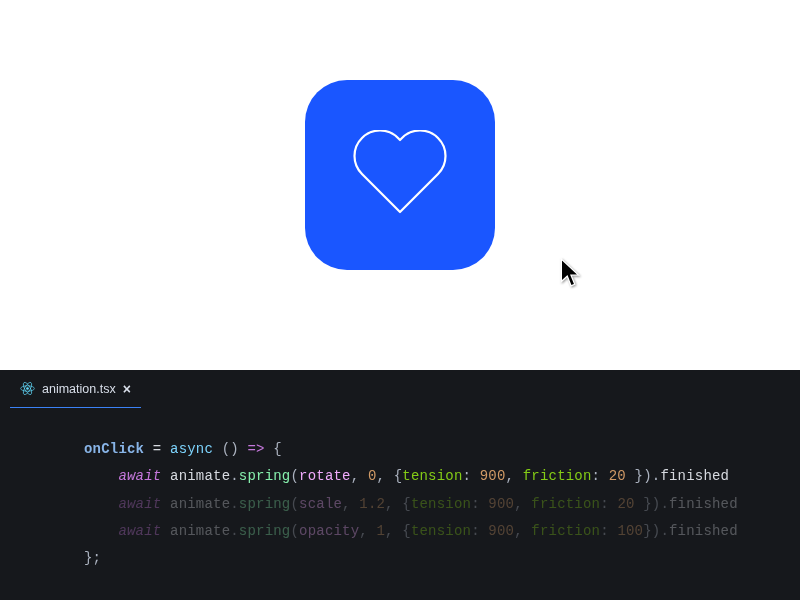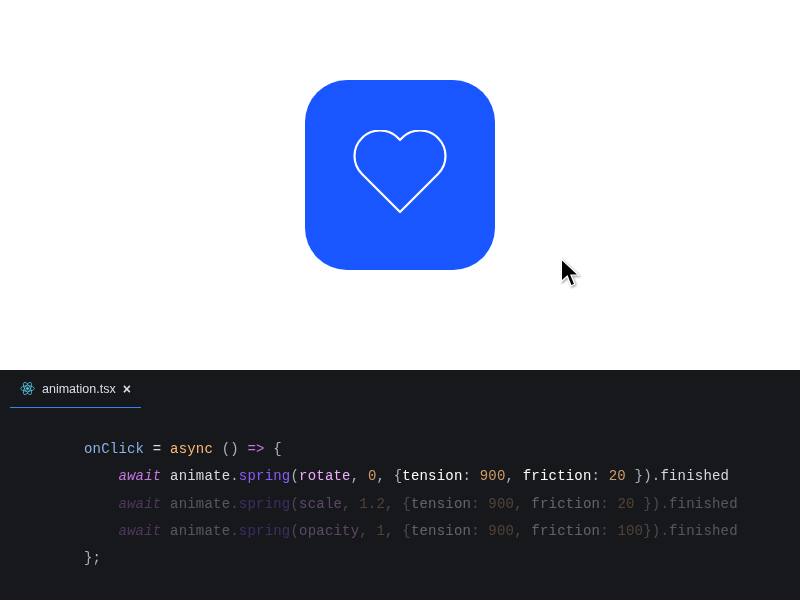--- a/index.html
+++ b/index.html
@@ -79,29 +79,29 @@
       height: 15px;
     }
     .code-block {
       padding: 28px 0 0 84px;
       font-size: 14px;
       line-height: 1.95;
       letter-spacing: 0.2px;
     }
     .code-line { white-space: pre; }
     .dim-line { opacity: 0.32; }
-    .tok-fn { color: #88b4e7; }
+    .tok-fn { color: #88b4e7; font-weight: bold; }
     .tok-op { color: #c678dd; }
-    .tok-kw { color: #fdba74; }
+    .tok-kw { color: #7dd3fc; }
     .tok-pn { color: #abb2bf; }
     .tok-ctrl { color: #c678dd; font-style: italic; }
-    .tok-method { color: #8b5cf6; }
+    .tok-method { color: #86efac; }
     .tok-var { color: #f0abfc; }
     .tok-num { color: #d19a66; }
-    .tok-prop { color: #ffffff; }
+    .tok-prop { color: #84cc16; }
     .tok-white { color: #d7dae0; }
   </style>
 </head>
 <body>
 
 <div class="preview-area">
   <div class="heart-button">
     <svg class="heart-icon-svg" viewBox="0 0 100 90">
       <path d="M50 82 L12 44 C2 34 2 18 12 8 C22 -2 38 -2 48 8 L50 10 L52 8 C62 -2 78 -2 88 8 C98 18 98 34 88 44 Z" fill="none" stroke="#ffffff" stroke-width="2.2" stroke-linejoin="round"></path>
     </svg>

